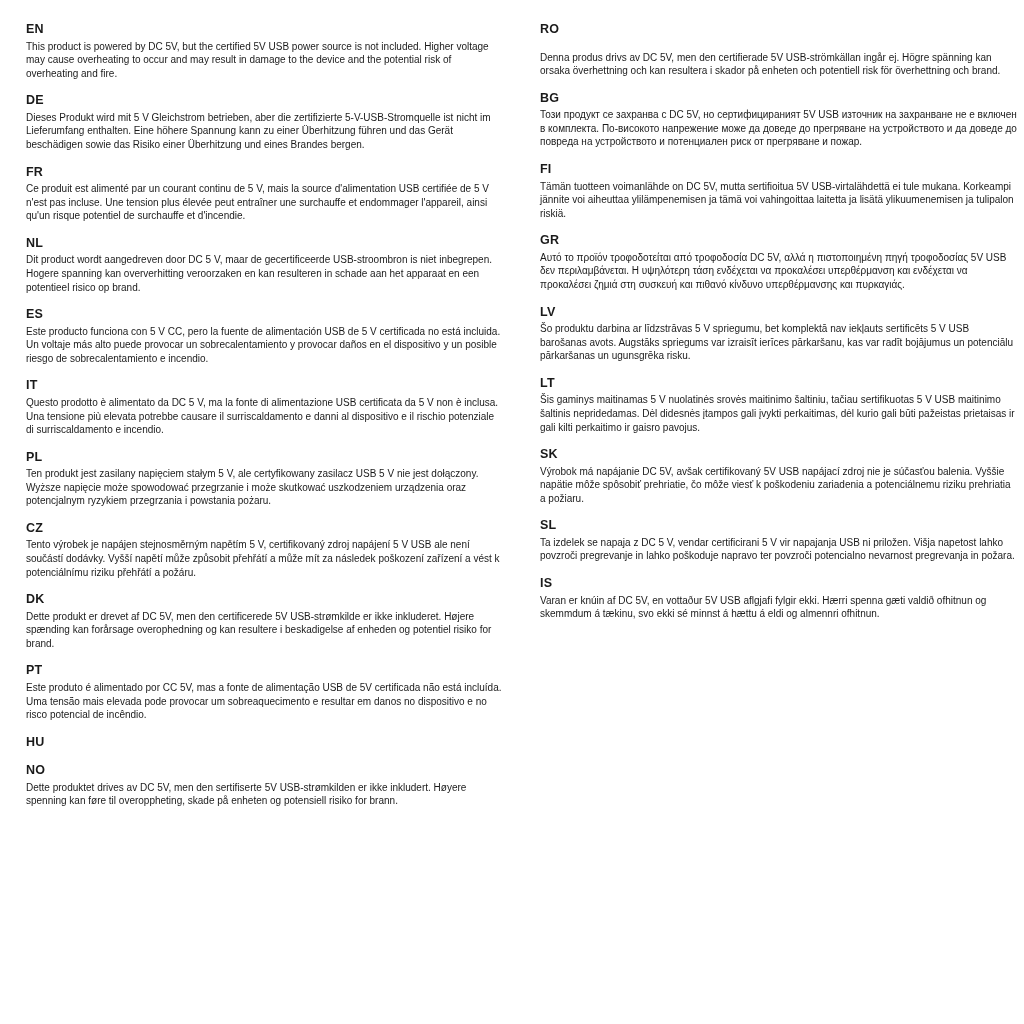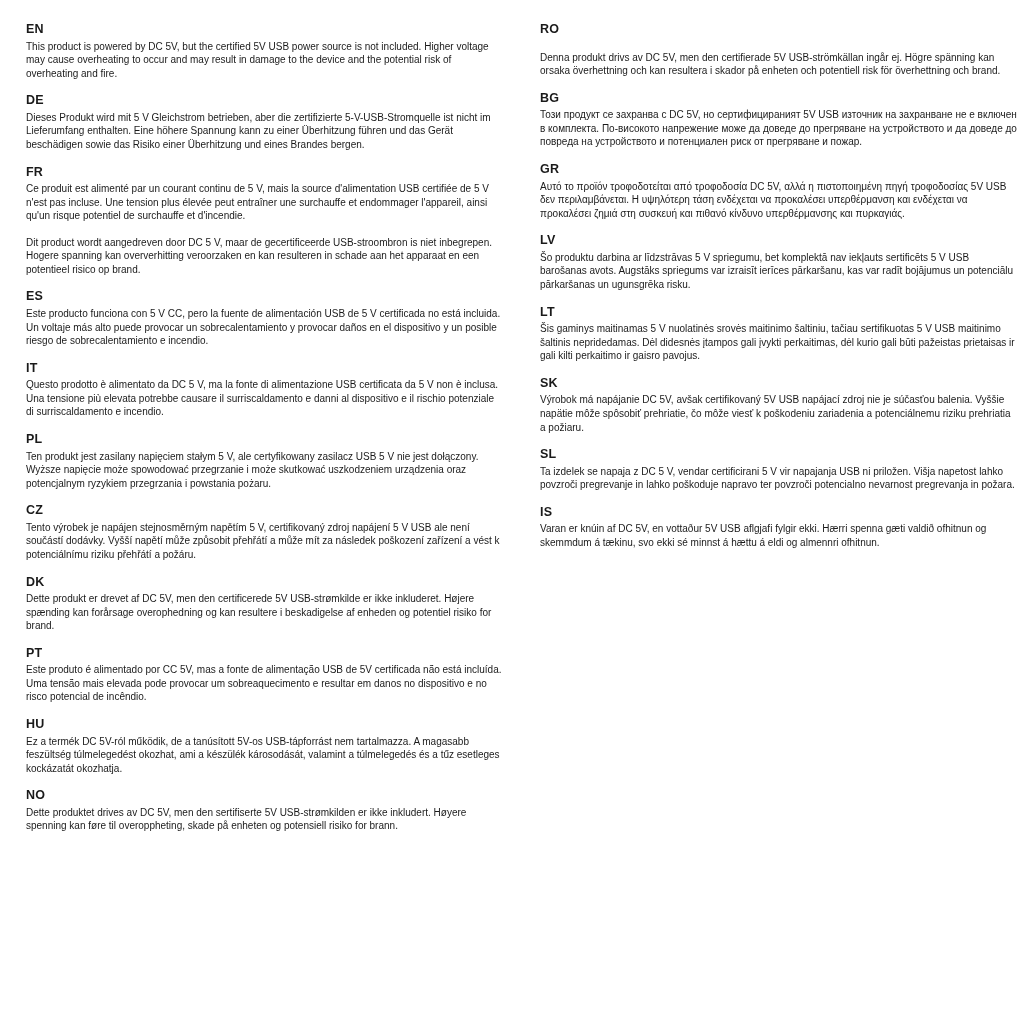--- a/index.html
+++ b/index.html
@@ -62,20 +62,21 @@
       </div>
       <div class="entry">
         <div class="lang-code">DE</div>
         <div class="lang-text">Dieses Produkt wird mit 5 V Gleichstrom betrieben, aber die zertifizierte 5-V-USB-Stromquelle ist nicht im Lieferumfang enthalten. Eine höhere Spannung kann zu einer Überhitzung führen und das Gerät beschädigen sowie das Risiko einer Überhitzung und eines Brandes bergen.</div>
       </div>
       <div class="entry">
         <div class="lang-code">FR</div>
         <div class="lang-text">Ce produit est alimenté par un courant continu de 5 V, mais la source d'alimentation USB certifiée de 5 V n'est pas incluse. Une tension plus élevée peut entraîner une surchauffe et endommager l'appareil, ainsi qu'un risque potentiel de surchauffe et d'incendie.</div>
       </div>
       <div class="entry">
+        <div class="lang-code">NL</div>
         <div class="lang-text">Dit product wordt aangedreven door DC 5 V, maar de gecertificeerde USB-stroombron is niet inbegrepen. Hogere spanning kan oververhitting veroorzaken en kan resulteren in schade aan het apparaat en een potentieel risico op brand.</div>
       </div>
       <div class="entry">
         <div class="lang-code">ES</div>
         <div class="lang-text">Este producto funciona con 5 V CC, pero la fuente de alimentación USB de 5 V certificada no está incluida. Un voltaje más alto puede provocar un sobrecalentamiento y provocar daños en el dispositivo y un posible riesgo de sobrecalentamiento e incendio.</div>
       </div>
       <div class="entry">
         <div class="lang-code">IT</div>
         <div class="lang-text">Questo prodotto è alimentato da DC 5 V, ma la fonte di alimentazione USB certificata da 5 V non è inclusa. Una tensione più elevata potrebbe causare il surriscaldamento e danni al dispositivo e il rischio potenziale di surriscaldamento e incendio.</div>
       </div>
@@ -90,40 +91,43 @@
       <div class="entry">
         <div class="lang-code">DK</div>
         <div class="lang-text">Dette produkt er drevet af DC 5V, men den certificerede 5V USB-strømkilde er ikke inkluderet. Højere spænding kan forårsage overophedning og kan resultere i beskadigelse af enheden og potentiel risiko for brand.</div>
       </div>
       <div class="entry">
         <div class="lang-code">PT</div>
         <div class="lang-text">Este produto é alimentado por CC 5V, mas a fonte de alimentação USB de 5V certificada não está incluída. Uma tensão mais elevada pode provocar um sobreaquecimento e resultar em danos no dispositivo e no risco potencial de incêndio.</div>
       </div>
       <div class="entry">
         <div class="lang-code">HU</div>
-        <div class="lang-text">Ez a termék DC 5V-ról működik, de a tanúsított 5V-os USB-tápforrást nem tartalmazza. A magasabb feszültség túlmelegedést okozhat, ami a készülék károsodását, valamint a túlmelegedés és a tűz esetleges kockázatát okozhatja.</div>
       </div>
       <div class="entry">
         <div class="lang-code">NO</div>
         <div class="lang-text">Dette produktet drives av DC 5V, men den sertifiserte 5V USB-strømkilden er ikke inkludert. Høyere spenning kan føre til overoppheting, skade på enheten og potensiell risiko for brann.</div>
       </div>
     </div>
 
     <div class="col">
       <div class="entry">
         <div class="lang-code">RO</div>
       </div>
       <div class="entry">
-        <div class="lang-text">Denna produkt drivs av DC 5V, men den certifierade 5V USB-strömkällan ingår ej. Högre spänning kan orsaka överhettning och kan resultera i skador på enheten och potentiell risk för överhettning och brand.</div>
+        <div class="lang-text">Denna produs drivs av DC 5V, men den certifierade 5V USB-strömkällan ingår ej. Högre spänning kan orsaka överhettning och kan resultera i skador på enheten och potentiell risk för överhettning och brand.</div>
       </div>
       <div class="entry">
         <div class="lang-code">BG</div>
         <div class="lang-text">Този продукт се захранва с DC 5V, но сертифицираният 5V USB източник на захранване не е включен в комплекта. По-високото напрежение може да доведе до прегряване на устройството и да доведе до повреда на устройството и потенциален риск от прегряване и пожар.</div>
       </div>
       <div class="entry">
+      </div>
+      <div class="entry">
+        <div class="lang-code">FI</div>
+        <div class="lang-text">Tämän tuotteen voimanlähde on DC 5V, mutta sertifioitua 5V USB-virtalähdettä ei tule mukana. Korkeampi jännite voi aiheuttaa ylilämpenemisen ja tämä voi vahingoittaa laitetta ja lisätä ylikuumenemisen ja tulipalon riskiä.</div>
       </div>
       <div class="entry">
         <div class="lang-code">GR</div>
         <div class="lang-text">Αυτό το προϊόν τροφοδοτείται από τροφοδοσία DC 5V, αλλά η πιστοποιημένη πηγή τροφοδοσίας 5V USB δεν περιλαμβάνεται. Η υψηλότερη τάση ενδέχεται να προκαλέσει υπερθέρμανση και ενδέχεται να προκαλέσει ζημιά στη συσκευή και πιθανό κίνδυνο υπερθέρμανσης και πυρκαγιάς.</div>
       </div>
       <div class="entry">
         <div class="lang-code">LV</div>
         <div class="lang-text">Šo produktu darbina ar līdzstrāvas 5 V spriegumu, bet komplektā nav iekļauts sertificēts 5 V USB barošanas avots. Augstāks spriegums var izraisīt ierīces pārkaršanu, kas var radīt bojājumus un potenciālu pārkaršanas un ugunsgrēka risku.</div>
       </div>
       <div class="entry">

